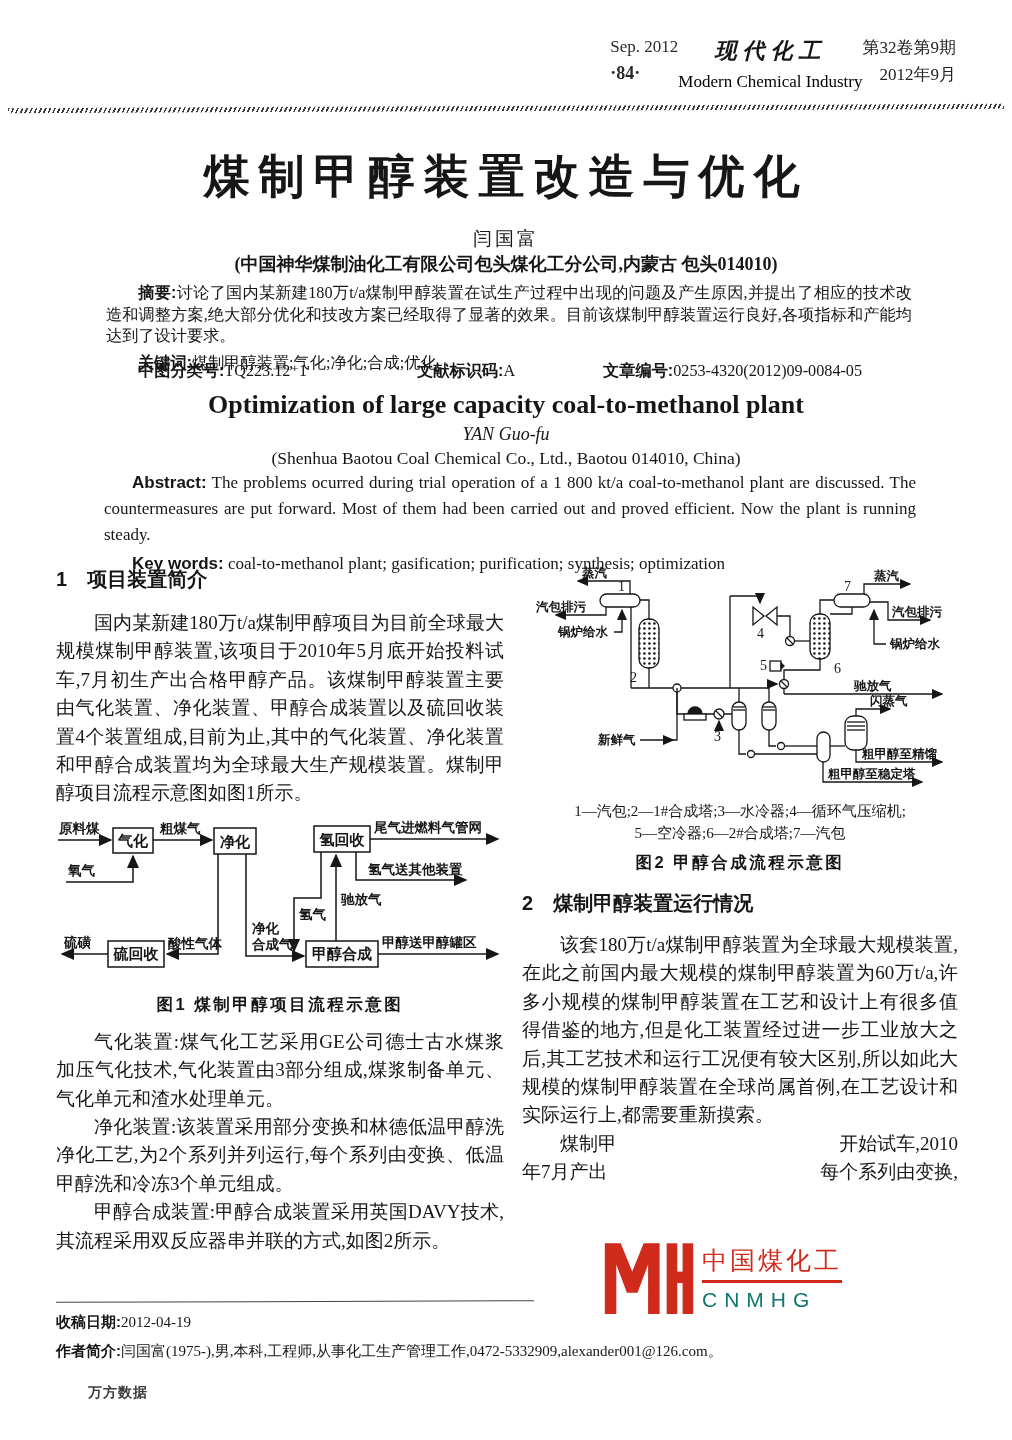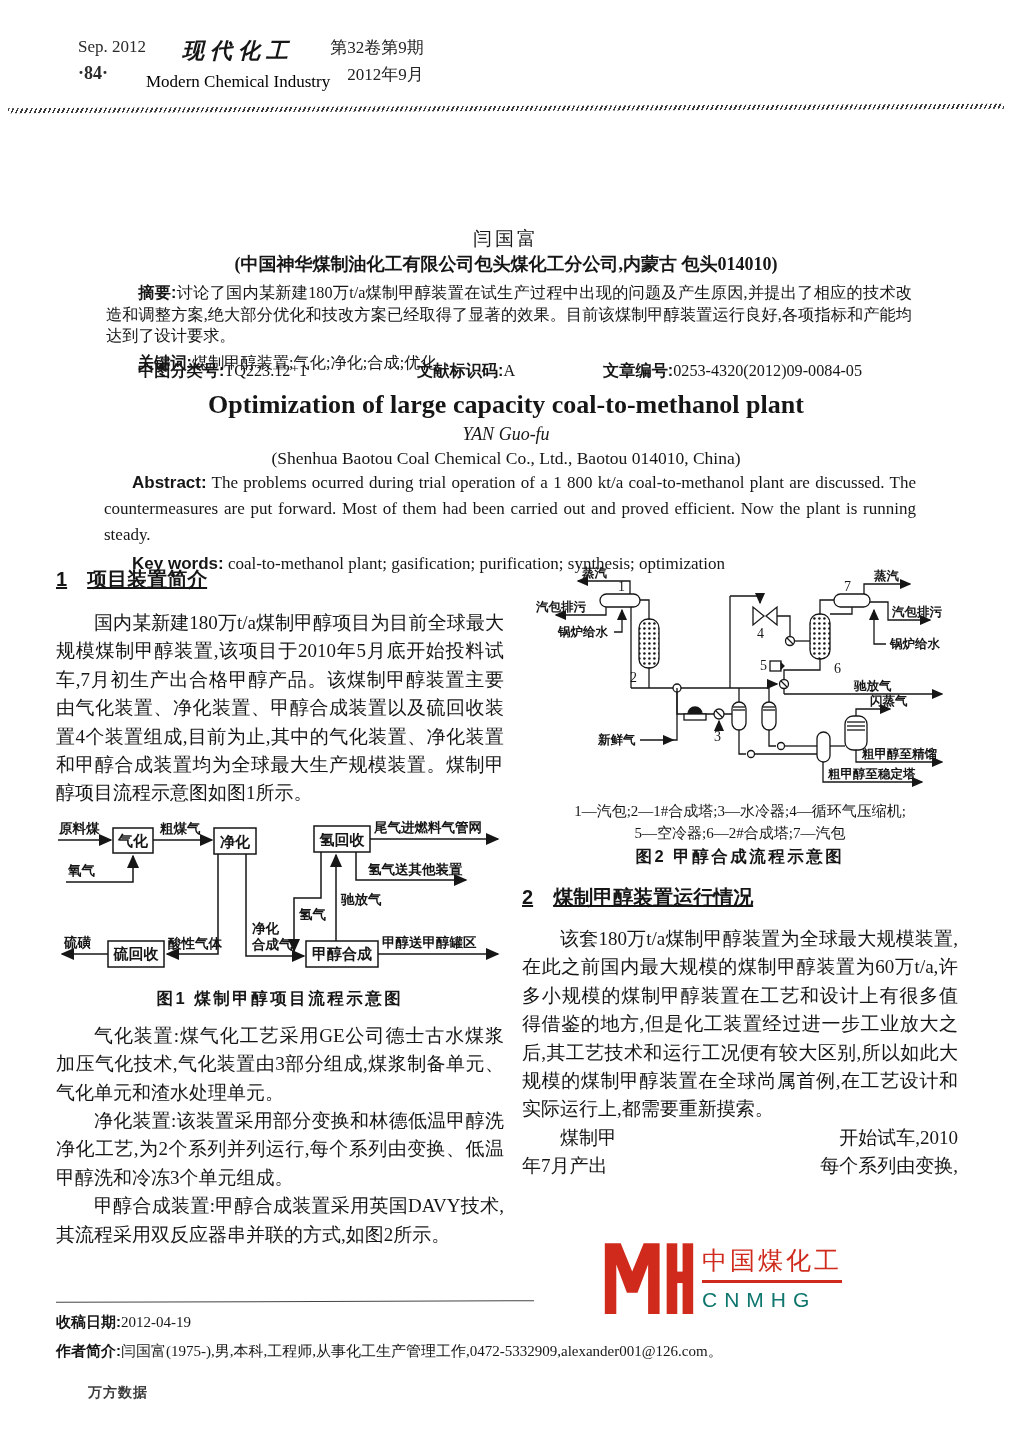--- a/index.html
+++ b/index.html
@@ -1,19 +1,19 @@
 <!DOCTYPE html>
 <html><head>
 <meta charset="utf-8">
 <style>
   html,body{margin:0;padding:0;background:#e8e8e4;}
   .page{position:relative;width:1012px;height:1440px;margin:0 auto;background:#ffffff;
         font-family:"Liberation Serif","DejaVu Serif",serif;color:#161616;overflow:hidden;}
   
-  .hdr{position:absolute;top:34px;left:78px;right:56px;display:flex;justify-content:flex-start;align-items:flex-start;}
+  .hdr{position:absolute;top:34px;left:78px;right:56px;display:flex;justify-content:flex-end;align-items:flex-start;}
   .hdr-left{font-size:17px;line-height:26px;color:#2a2a2a;}
   .hdr-left .pg{font-weight:bold;font-size:18px;}
   .hdr-center{text-align:center;margin-top:2px;}
   .hdr-center .cn{font-size:22px;font-style:italic;font-weight:bold;letter-spacing:6px;}
   .hdr-center .en{font-size:17px;margin-top:6px;color:#000000;}
   .hdr-right{text-align:right;font-size:17px;line-height:27px;color:#222;}
   .hatch{position:absolute;top:106px;left:8px;right:8px;height:5px;
          background:repeating-linear-gradient(115deg,#3a3a3a 0 1.6px,transparent 1.6px 4.2px);
          transform:rotate(-0.25deg);}
   
@@ -33,24 +33,24 @@
   
   .entitle{position:absolute;top:390px;left:0;width:100%;text-align:center;font-size:26px;font-weight:bold;}
   .enauthor{position:absolute;top:424px;left:0;width:100%;text-align:center;font-size:18px;font-style:italic;}
   .enaffil{position:absolute;top:448px;left:0;width:100%;text-align:center;font-size:17.5px;}
   .enabs{position:absolute;top:470px;left:104px;width:812px;font-size:17px;line-height:26px;text-align:justify;}
   .enabs .ind{display:inline-block;width:28px;}
   .enkw{margin-top:3px;}
   
   .colL{position:absolute;top:566px;left:56px;width:448px;}
   .colR{position:absolute;top:566px;left:522px;width:436px;}
-  .h1{font-family:"Liberation Sans","DejaVu Sans",sans-serif;font-weight:bold;font-size:20px;margin:0 0 16px 0;text-decoration:underline;}
+  .h1{font-family:"Liberation Sans","DejaVu Sans",sans-serif;font-weight:bold;font-size:20px;margin:0 0 16px 0;}
   .h1 .n{margin-right:20px;}
   p.body{font-size:19px;line-height:28.4px;text-align:justify;margin:0;text-indent:2em;}
-  .figcap{text-align:center;font-size:16.5px;letter-spacing:2.5px;font-weight:bold;margin:2px 0 12px 0;
+  .figcap{text-align:center;font-size:16.5px;letter-spacing:2.5px;font-weight:bold;margin:8px 0 12px 0;
           font-family:"Liberation Sans","DejaVu Sans",sans-serif;}
   .legend{text-align:center;font-size:15px;line-height:22px;margin-top:4px;}
   figure{margin:0;}
   svg text{font-family:"Liberation Sans","DejaVu Sans",sans-serif;font-weight:bold;fill:#161616;}
   svg .num{font-family:"Liberation Serif","DejaVu Serif",serif;font-weight:normal;font-size:14px;}
   
   .wline{display:flex;justify-content:space-between;font-size:19px;line-height:28.4px;}
   .wline .pre{text-indent:2em;}
   .wline1 .pre{text-indent:2em;}
   
@@ -80,20 +80,21 @@
       <div class="cn">现代化工</div>
       <div class="en">Modern Chemical Industry</div>
     </div>
     <div class="hdr-right">
       <div>第32卷第9期</div>
       <div>2012年9月</div>
     </div>
   </div>
   <div class="hatch"></div>
 
+  <div class="title">煤制甲醇装置改造与优化</div>
   <div class="author">闫国富</div>
   <div class="affil">(中国神华煤制油化工有限公司包头煤化工分公司,内蒙古 包头014010)</div>
 
   <div class="abs">
     <span class="ind"></span><span class="blab">摘要:</span><span>讨论了国内某新建180万t/a煤制甲醇装置在试生产过程中出现的问题及产生原因,并提出了相应的技术改造和调整方案,绝大部分优化和技改方案已经取得了显著的效果。目前该煤制甲醇装置运行良好,各项指标和产能均达到了设计要求。</span>
     <div class="kwline"><span class="ind"></span><span class="blab">关键词:</span><span>煤制甲醇装置;气化;净化;合成;优化</span></div>
   </div>
   <div class="clcrow">
     <span class="c1"><span class="blab">中图分类号:</span><span>TQ223.12⁺1</span></span>
     <span class="c2"><span class="blab">文献标识码:</span><span>A</span></span>

